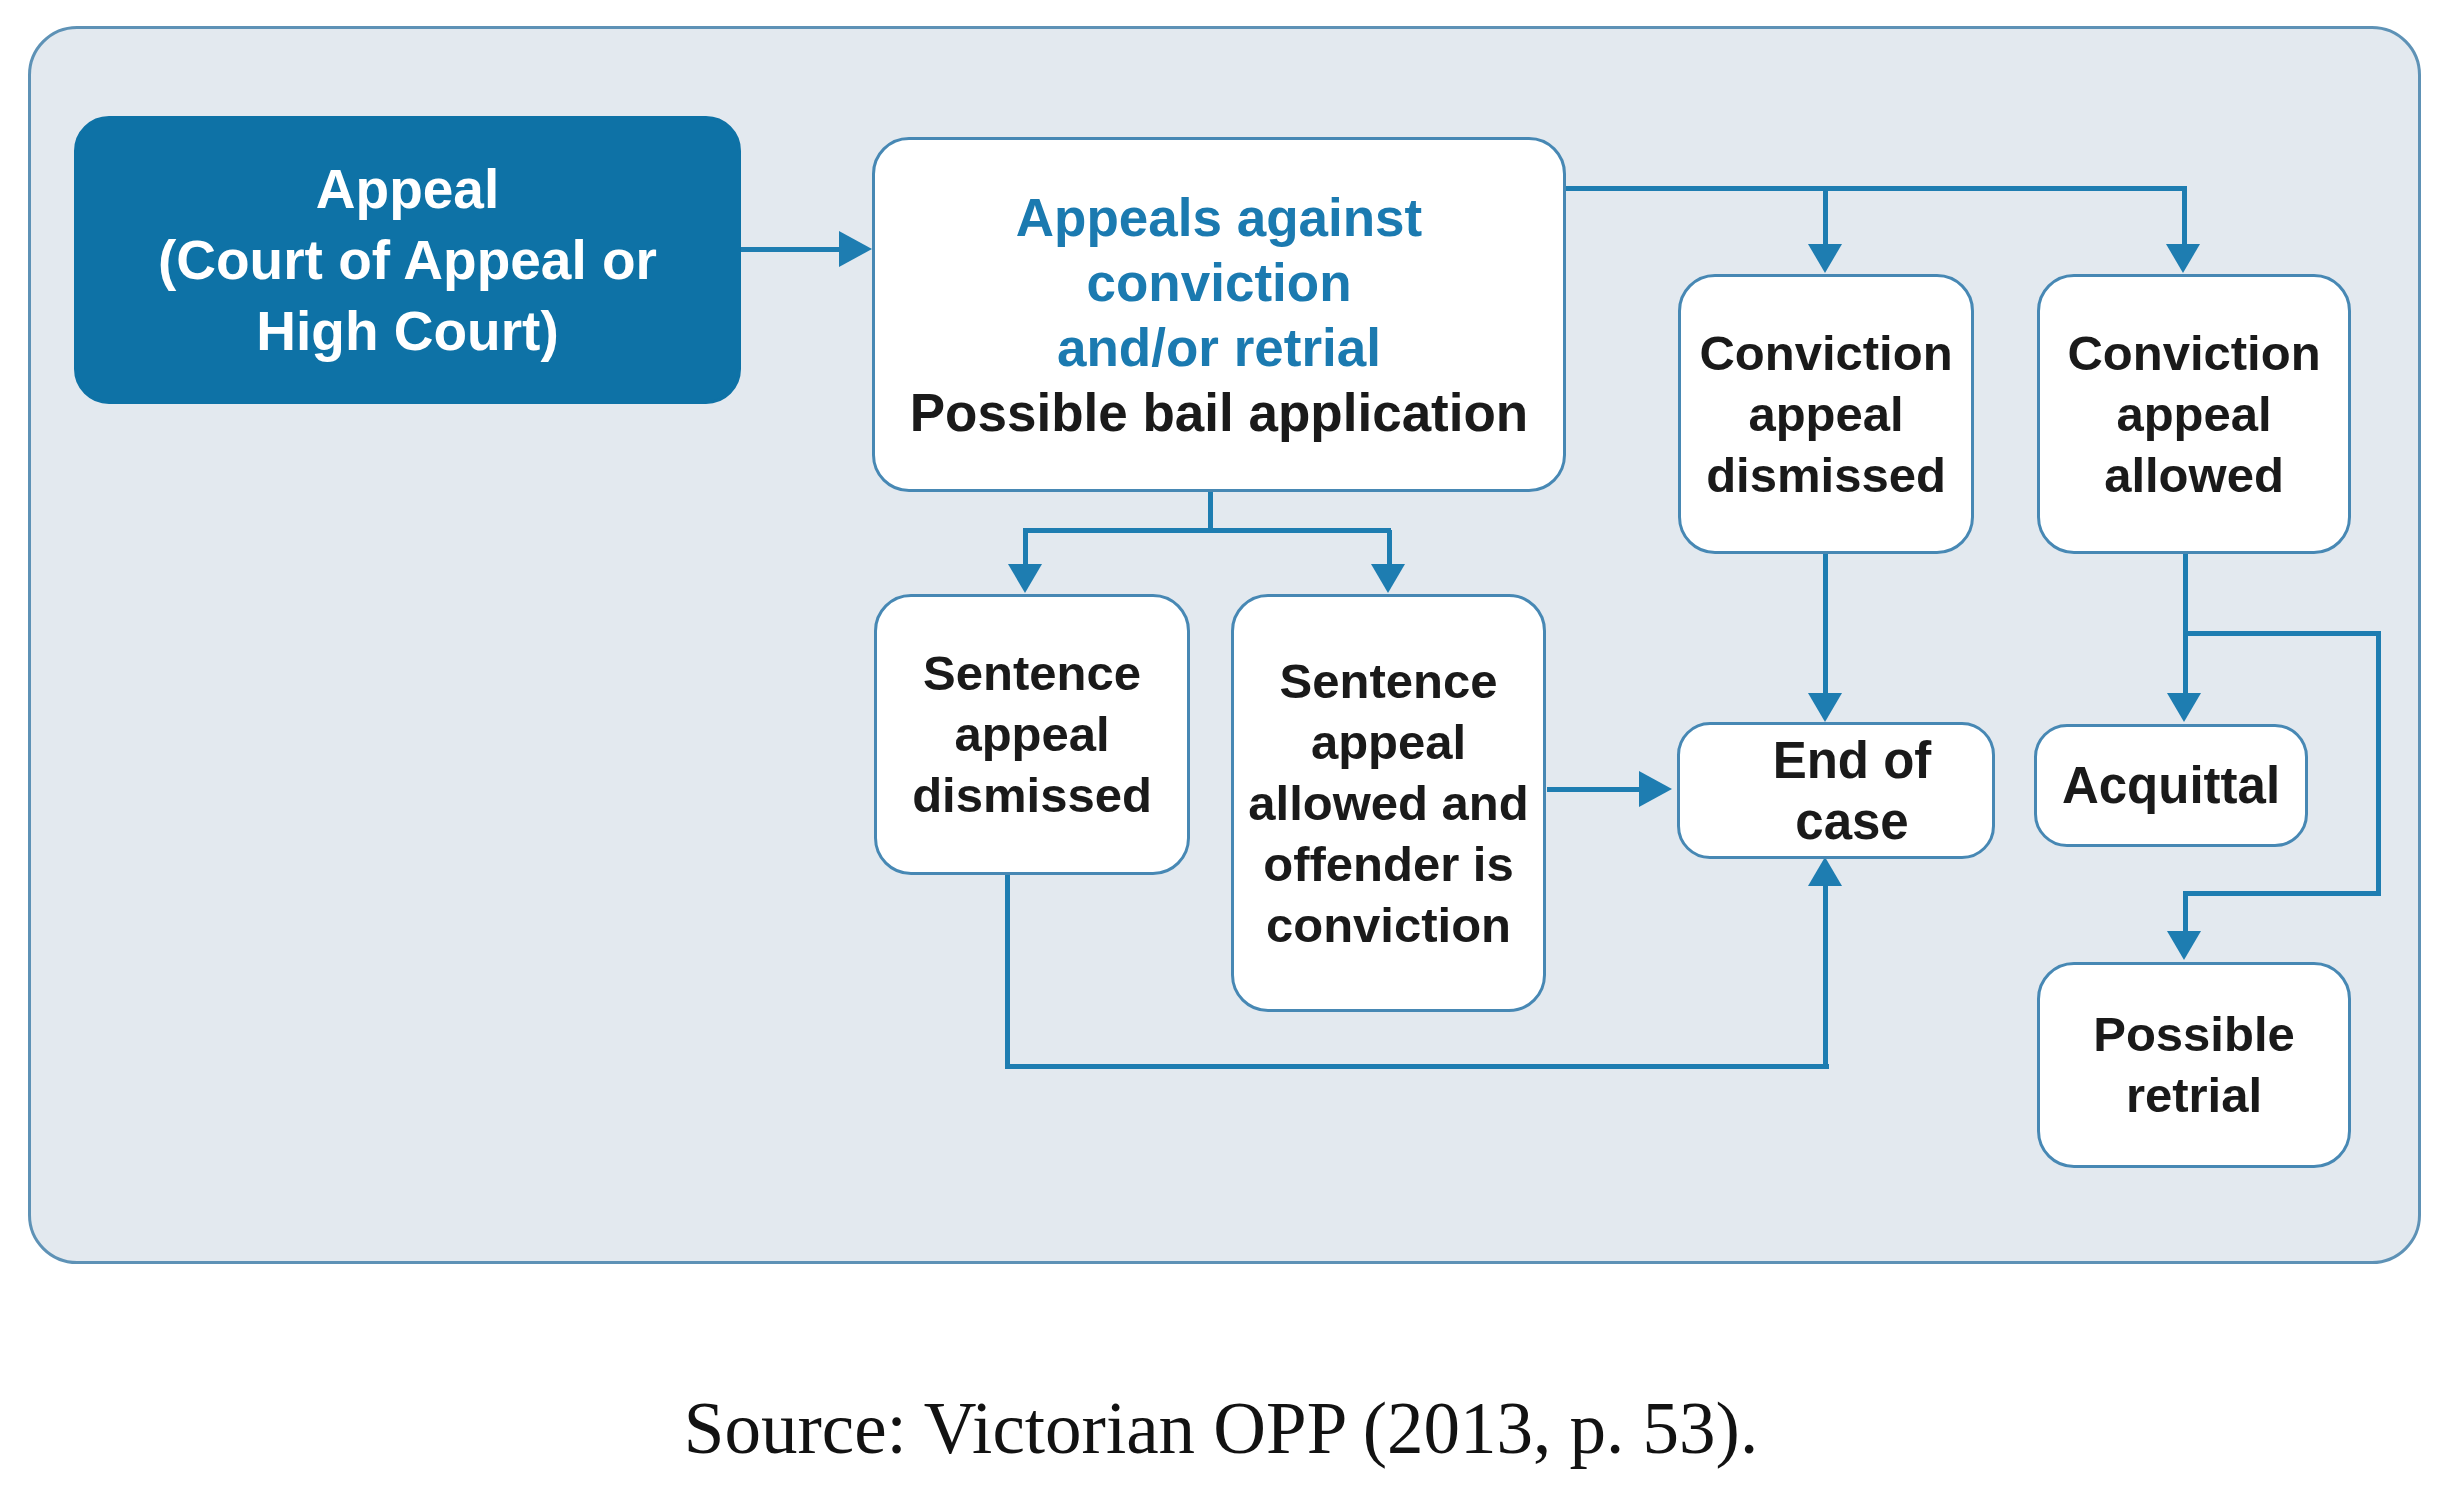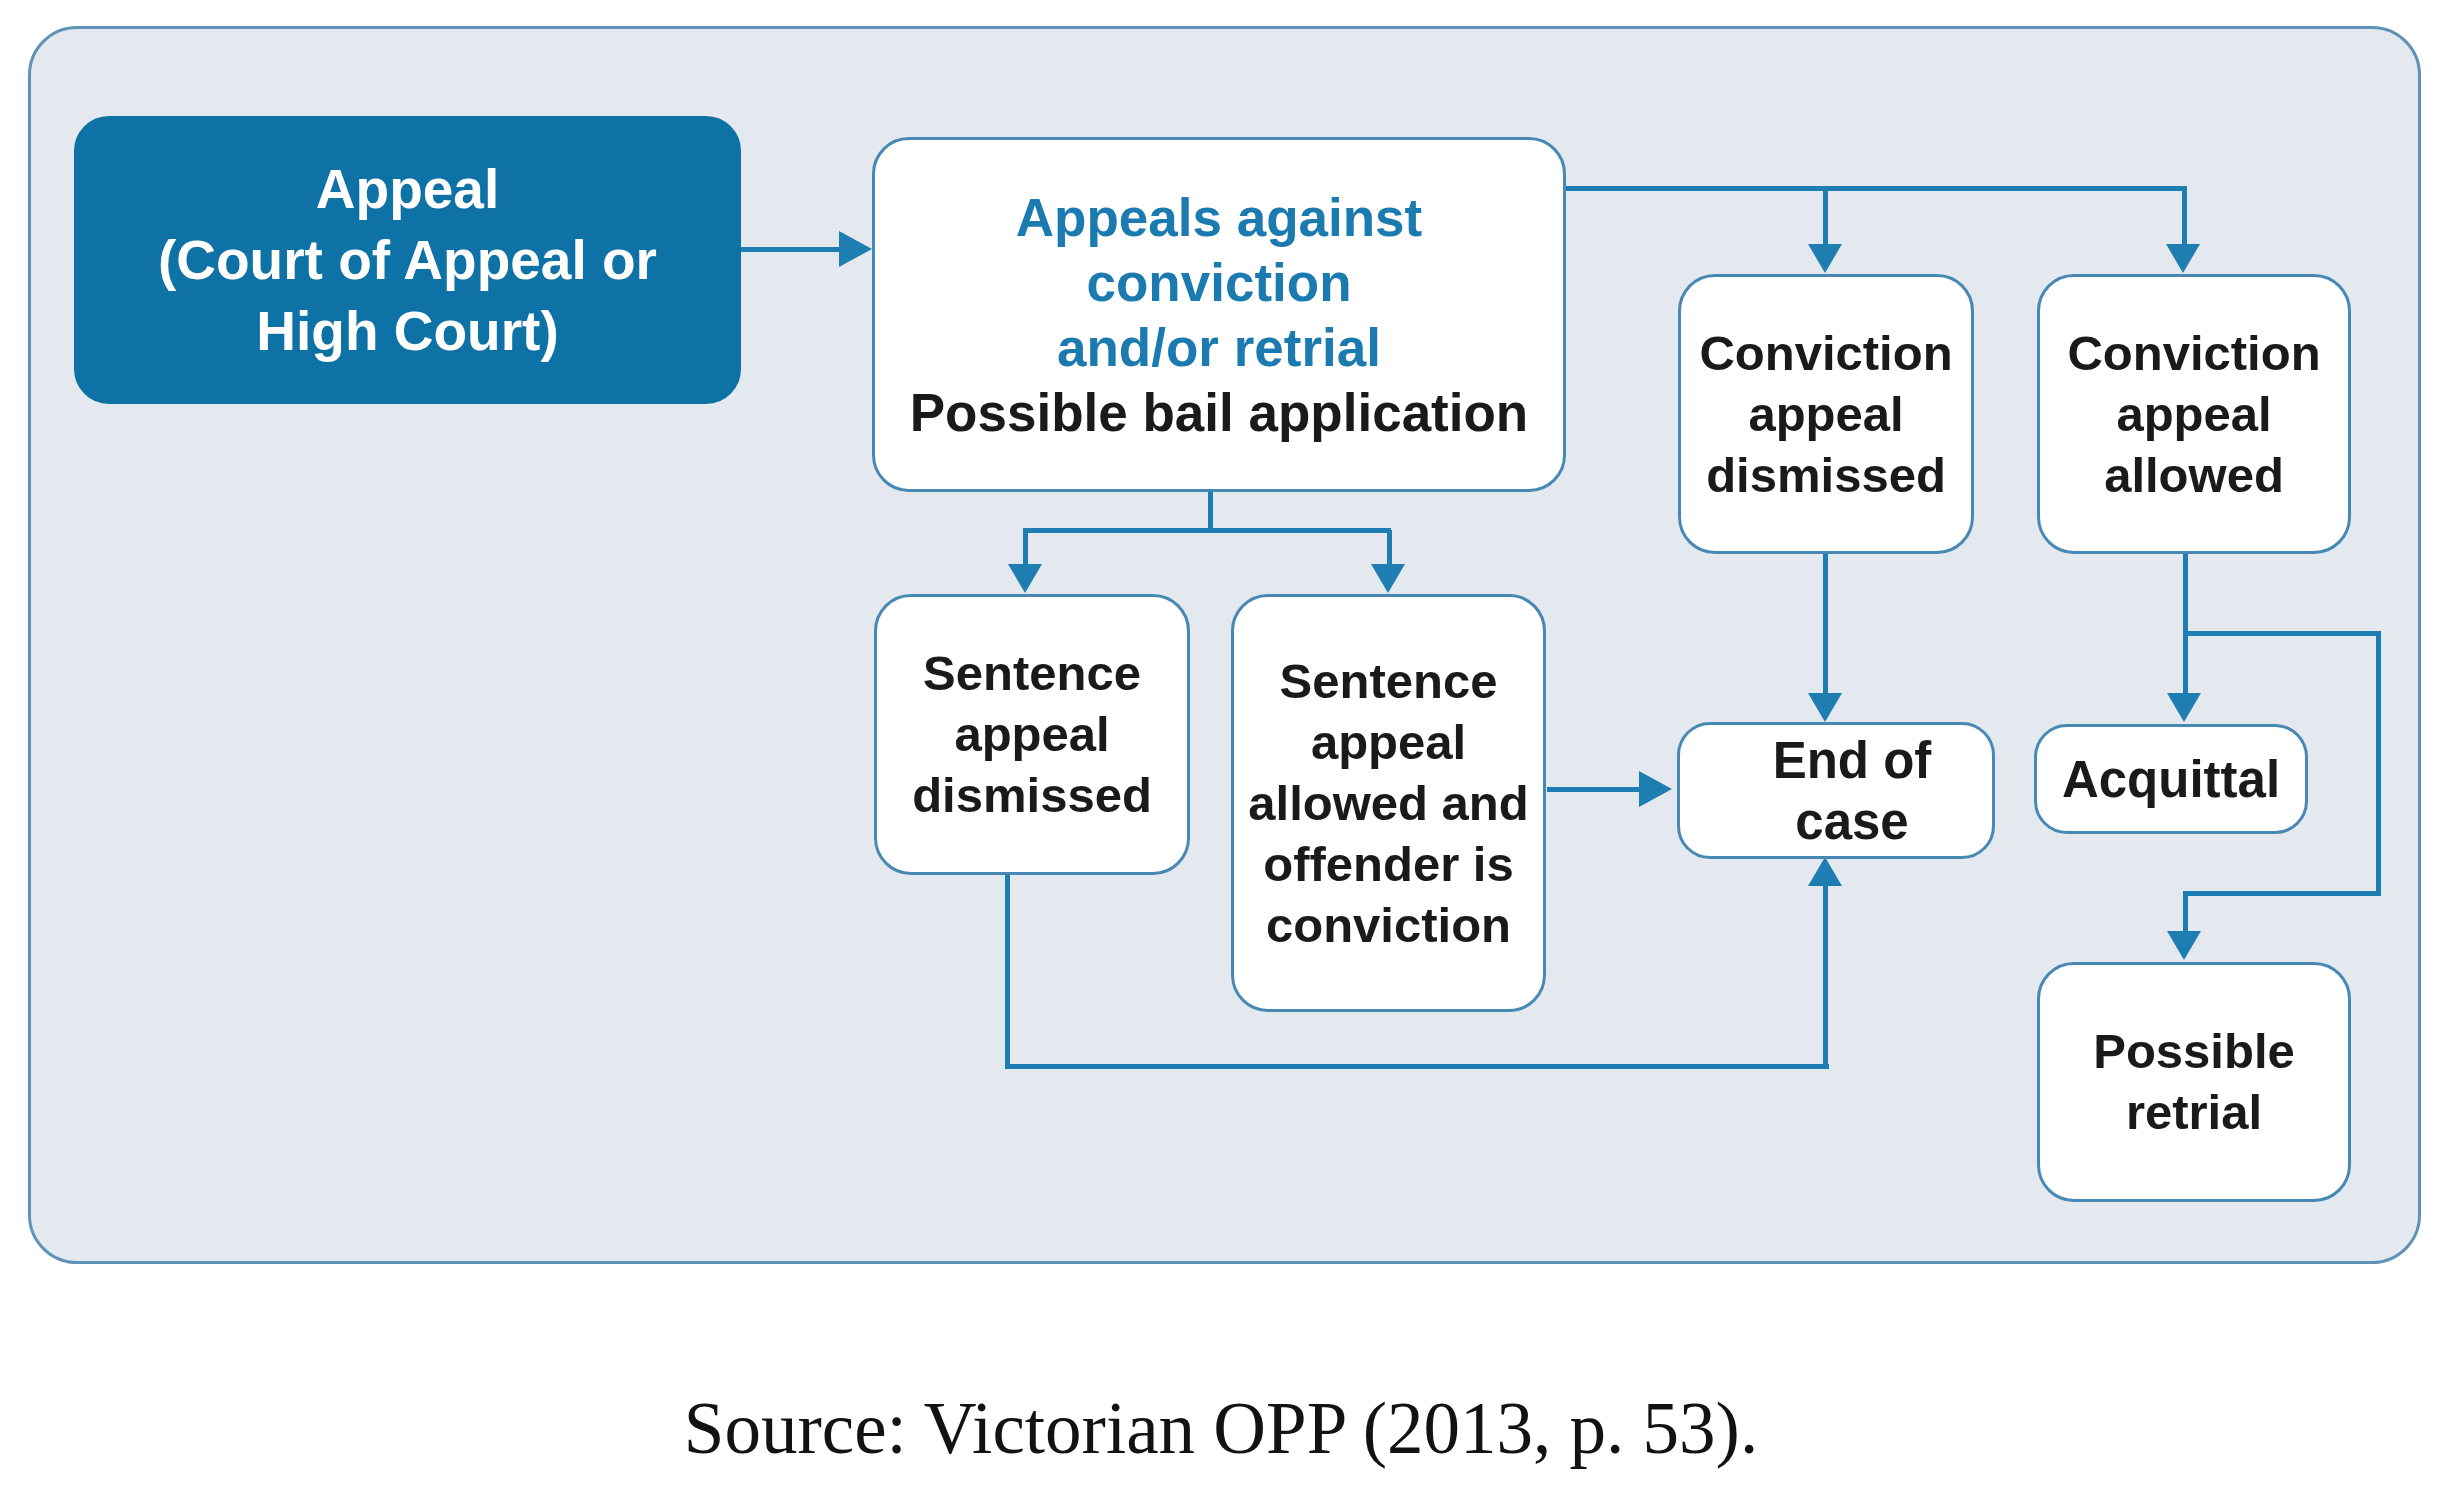--- a/index.html
+++ b/index.html
@@ -119,25 +119,25 @@
     <span class="ln">appeal</span>
     <span class="ln">allowed and</span>
     <span class="ln">offender is</span>
     <span class="ln">conviction</span>
   </div>
 
   <div class="node" style="left:1677px;top:722px;width:318px;height:137px;border-radius:33px;font-size:51px;padding-left:32px;">
     <span class="ln">End of case</span>
   </div>
 
-  <div class="node" style="left:2034px;top:724px;width:274px;height:110px;border-radius:33px;font-size:51px;">
+  <div class="node" style="left:2034px;top:724px;width:274px;height:123px;border-radius:33px;font-size:51px;">
     <span class="ln">Acquittal</span>
   </div>
 
-  <div class="node" style="left:2037px;top:962px;width:314px;height:240px;">
+  <div class="node" style="left:2037px;top:962px;width:314px;height:206px;">
     <span class="ln">Possible</span>
     <span class="ln">retrial</span>
   </div>
 
   <div class="caption">Source: Victorian OPP (2013, p. 53).</div>
 
 </div>
 
 
 </body></html>

